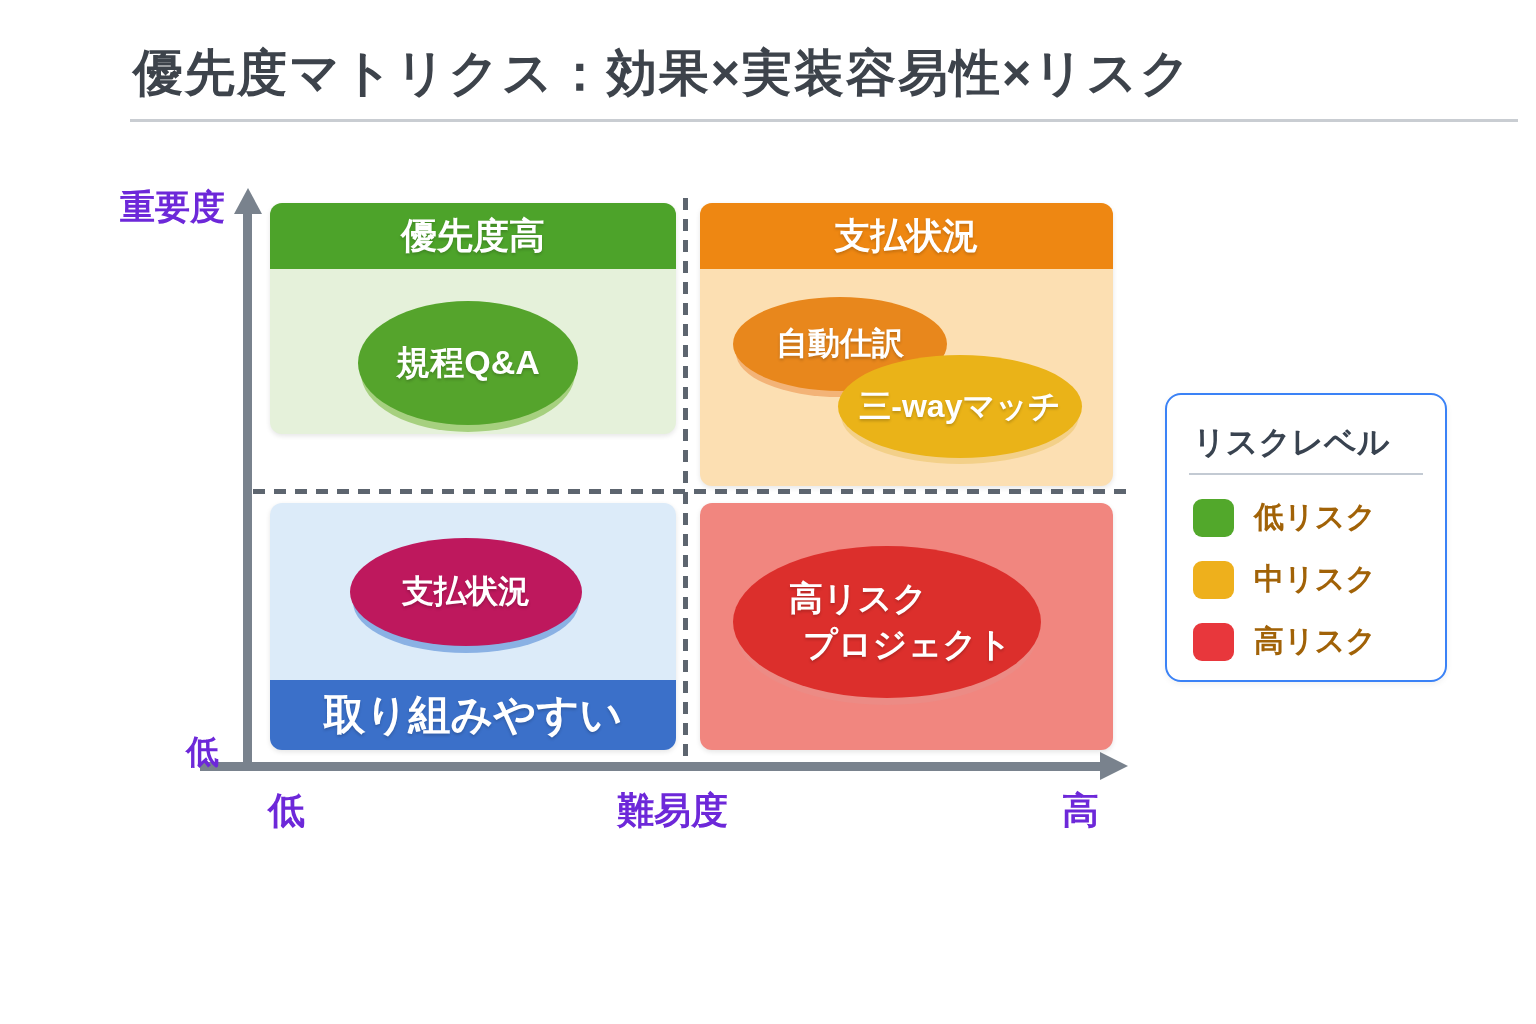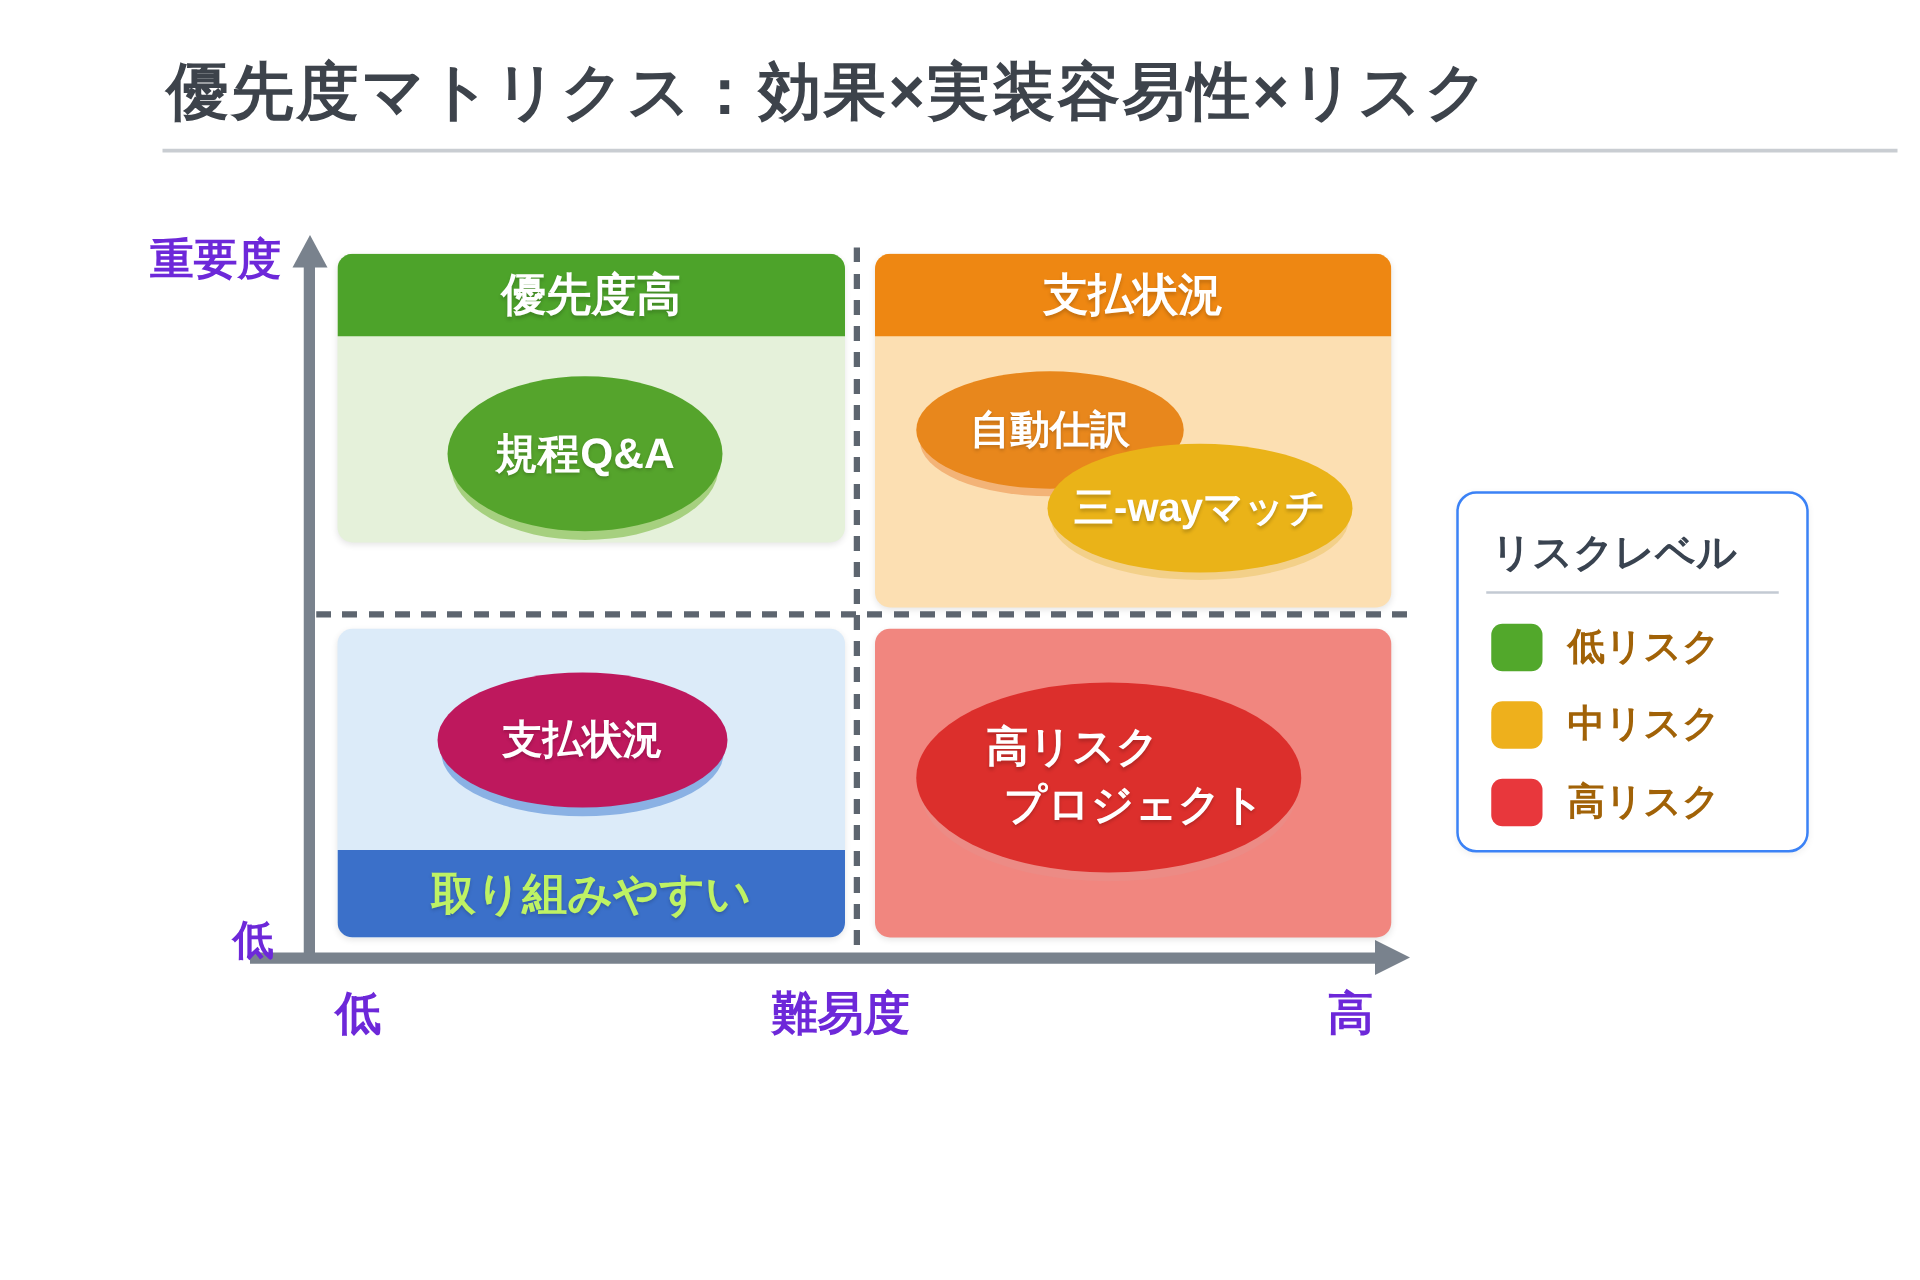--- a/index.html
+++ b/index.html
@@ -60,21 +60,21 @@
     display:flex; align-items:center; justify-content:center;
     color:#ffffff; font-size:36px; font-weight:bold;
     text-shadow:0 2px 3px rgba(0,0,0,0.18);
   }
   .q-header-green { background:#4da32a; }
   .q-header-orange { background:#ee8712; }
 
   .q-footer {
     position:absolute; left:0; bottom:0; right:0; height:70px;
     display:flex; align-items:center; justify-content:center;
-    background:#3b70c9; color:#bef264; font-size:36px; font-weight:bold;
+    background:#3b70c9; color:#ffffff; font-size:42px; font-weight:bold;
     text-shadow:0 2px 3px rgba(0,0,0,0.18);
   }
 
   
   .bubble {
     position:absolute; border-radius:50%;
     display:flex; align-items:center; justify-content:center;
     color:#ffffff; font-weight:bold; text-shadow:0 2px 3px rgba(0,0,0,0.20);
   }
   .b-green  { left:88px;  top:98px;  width:220px; height:124px; background:#55a42c; box-shadow:0 10px 0 -3px #a6d07f; font-size:34px; }

